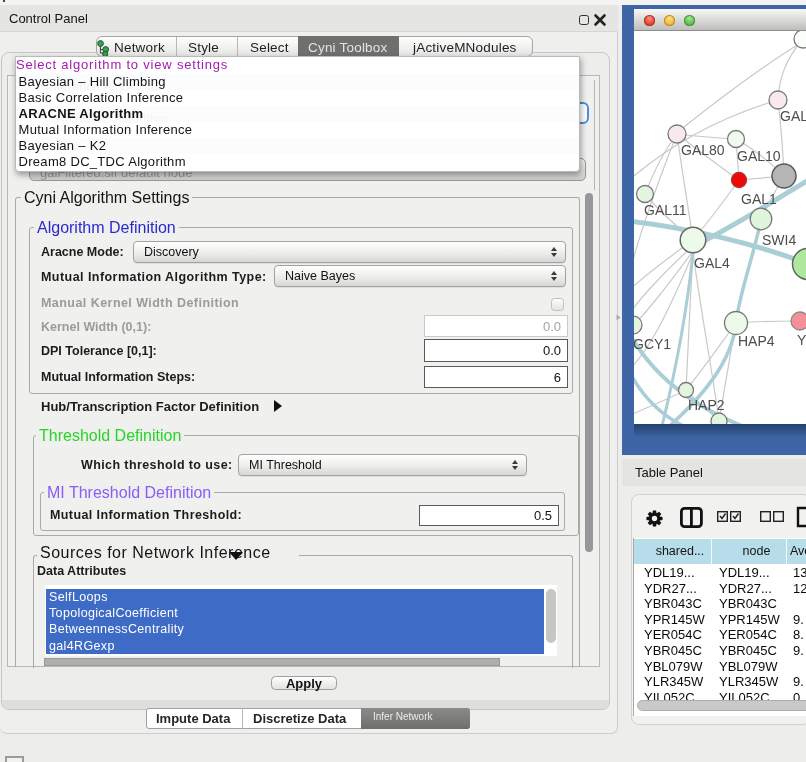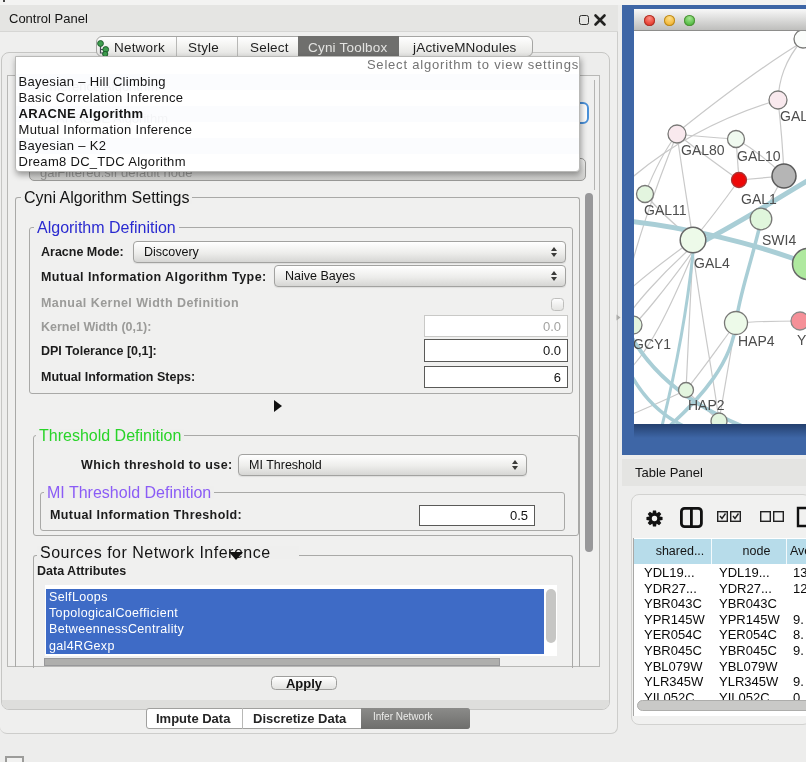--- a/index.html
+++ b/index.html
@@ -85,38 +85,39 @@
     </div>
   <div class="glbl" style="left:41px;top:291px;letter-spacing:0.45px">Manual Kernel Width Definition</div>
   <div class="abs" style="left:551px;top:293px;width:13px;height:13px;border:1px solid #BFBFBD;border-radius:3.5px;background:linear-gradient(#FDFDFD,#E4E4E2)"></div>
   <div class="glbl" style="left:41px;top:315px">Kernel Width (0,1):</div>
   <div class="fld" style="left:424px;top:310px;width:144px;height:22px;border:1px solid #C9C9C7;color:#A3A3A1">0.0</div>
   <div class="lbl" style="left:41px;top:339px">DPI Tolerance [0,1]:</div>
   <div class="fld" style="left:424px;top:334px;width:144px;height:23px;border:1px solid #5A5A58">0.0</div>
   <div class="lbl" style="left:41px;top:365px">Mutual Information Steps:</div>
   <div class="fld" style="left:424px;top:361px;width:144px;height:22px;border:1px solid #5A5A58">6</div>
 
+  <div class="lbl" style="left:41px;top:394px;font-size:13px">Hub/Transcription Factor Definition</div>
   <svg class="abs" style="left:273px;top:394px" width="10" height="14">
       <path d="M1 1 L9 7 L1 13 Z" fill="#111"></path>
     </svg>
 
   <div class="grp" style="left:33px;top:430px;width:546px;height:101px"></div>
   <div class="grplbl" style="left:36px;top:424px;color:#28D428">Threshold Definition</div>
   <div class="lbl" style="left:81px;top:453px;letter-spacing:0.4px">Which threshold to use:</div>
   <div class="combo" style="left:238px;top:449px;width:289px;height:22px">
       <span class="ct">MI Threshold</span>
       <span class="carr">
         <span class="tu"></span>
         <span class="td"></span>
       </span>
     </div>
   <div class="grp" style="left:40px;top:487px;width:525px;height:39px"></div>
   <div class="grplbl" style="left:44px;top:481px;color:#8b5cf6">MI Threshold Definition</div>
   <div class="lbl" style="left:50px;top:503px;letter-spacing:0.4px">Mutual Information Threshold:</div>
-  <div class="fld" style="left:419px;top:500px;width:116px;height:21px;border:1px solid #5A5A58">0.5</div>
+  <div class="fld" style="left:419px;top:500px;width:140px;height:21px;border:1px solid #5A5A58">0.5</div>
 
   <div class="abs" style="left:33px;top:550px;width:540px;height:113px;border:1px solid #A9A9A7;border-bottom:none;border-radius:3px 3px 0 0"></div>
   <div class="grplbl" style="left:37px;top:540.5px;color:#141414;font-weight:normal;padding-right:28px;letter-spacing:0.5px">Sources for Network Inference</div>
   <svg class="abs" style="left:228px;top:546px" width="16" height="10">
       <path d="M1 1 L15 1 L8 9 Z" fill="#111"></path>
     </svg>
   <div class="lbl" style="left:37px;top:559px">Data Attributes</div>
 
   <div class="abs" style="left:45px;top:580px;width:512px;height:71px;background:#fff"></div>
   <div class="abs" style="left:46px;top:584px;width:498px;height:65px;background:#3E6BC6"></div>
@@ -136,21 +137,21 @@
   <div class="abs" style="left:361px;top:703px;width:109px;height:21px;background:linear-gradient(#8B8B89,#6E6E6C);border-radius:0 3px 3px 0"></div>
   <div class="abs" style="left:156px;top:706px;font-size:13px;font-weight:600;color:#252525">Impute Data</div>
   <div class="abs" style="left:253px;top:706px;font-size:13px;font-weight:600;color:#252525">Discretize Data</div>
   <div class="abs" style="left:373px;top:706px;font-size:10px;font-weight:400;color:#ECECEA">Infer Network</div>
 </div>
 
 <div class="abs" style="left:15px;top:56px;width:565px;height:116px;background:#fff;border:1px solid #B9B9B7;border-radius:0 0 4px 4px;box-shadow:1px 3px 6px rgba(0,0,0,0.38);z-index:50">
   <div class="abs" style="left:0;top:17px;width:563px;height:16px;background:#FBFCFE"></div>
   <div class="abs" style="left:0;top:49px;width:563px;height:16px;background:#FBFCFE"></div>
   <div class="abs" style="left:0;top:81px;width:563px;height:16px;background:#FBFCFE"></div>
-  <div class="abs" style="left:0;top:0;width:563px;height:16px;font-size:13px;letter-spacing:0.8px;color:#737373;text-align:right;line-height:16px">Select algorithm to view settings</div>
+  <div class="abs" style="left:0;top:0;width:563px;height:16px;font-size:13px;letter-spacing:0.8px;color:#a21caf;text-align:left;line-height:16px">Select algorithm to view settings</div>
   <div class="abs" style="left:2.5px;top:17px;font-size:13px;letter-spacing:0.3px;color:#141414;line-height:16px">Bayesian – Hill Climbing</div>
   <div class="abs" style="left:2.5px;top:33px;font-size:13px;letter-spacing:0.3px;color:#141414;line-height:16px">Basic Correlation Inference</div>
   <div class="abs" style="left:2.5px;top:49px;font-size:13px;letter-spacing:0.3px;color:#141414;font-weight:bold;line-height:16px">ARACNE Algorithm</div>
   <div class="abs" style="left:2.5px;top:65px;font-size:13px;letter-spacing:0.3px;color:#141414;line-height:16px">Mutual Information Inference</div>
   <div class="abs" style="left:2.5px;top:81px;font-size:13px;letter-spacing:0.3px;color:#141414;line-height:16px">Bayesian – K2</div>
   <div class="abs" style="left:2.5px;top:97px;font-size:13px;letter-spacing:0.3px;color:#141414;line-height:16px">Dream8 DC_TDC Algorithm</div>
     <div class="abs" style="left:30px;top:22px;font-size:13px;color:rgba(40,40,40,0.045)">Inference Algorithm</div>
     <div class="abs" style="left:40px;top:54px;font-size:13px;color:rgba(40,40,40,0.04)">ARACNE Algorithm</div>
 </div>
 

